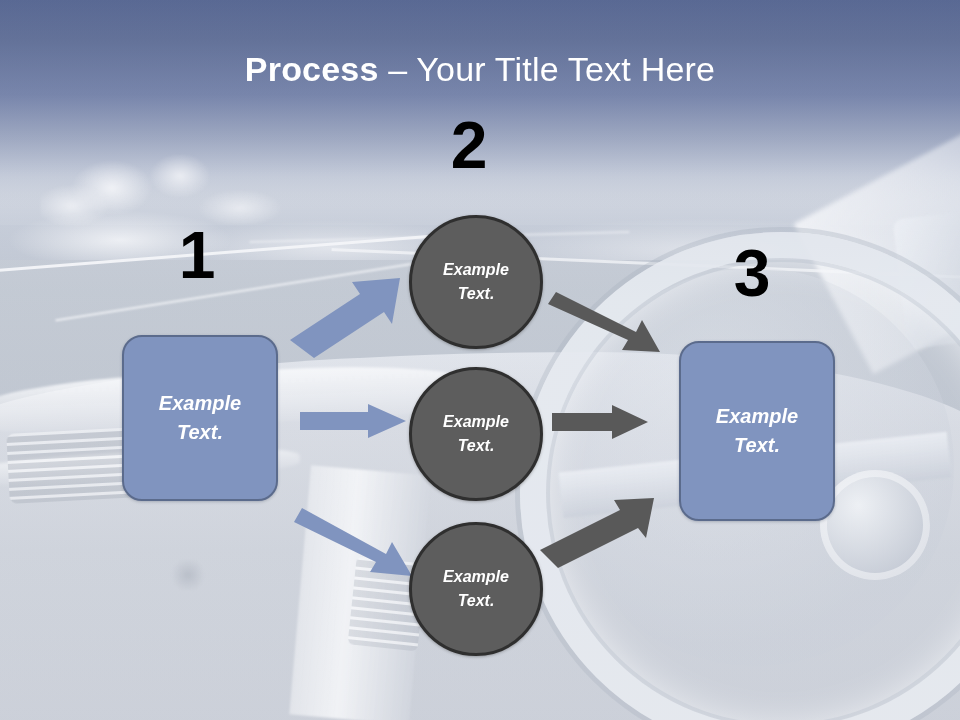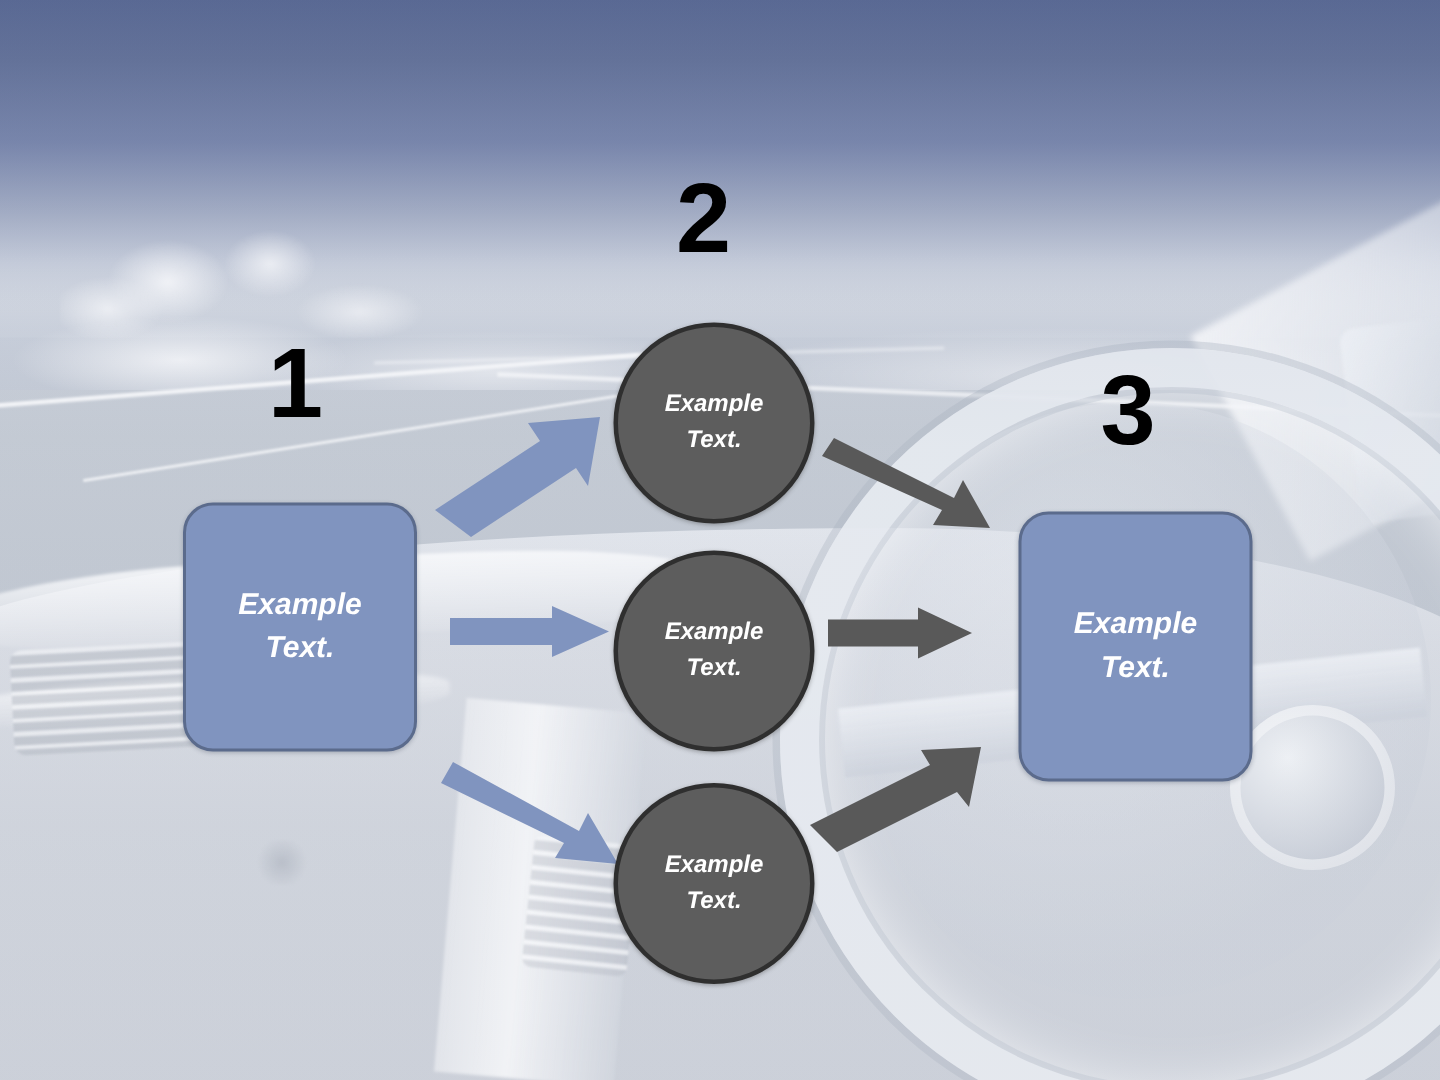--- a/index.html
+++ b/index.html
@@ -261,20 +261,23 @@
   <div class="bg-layer bg-vents"></div>
   <div class="bg-layer bg-console"></div>
   <div class="bg-layer bg-vents2"></div>
   <div class="bg-layer bg-hazard"></div>
   <div class="bg-layer bg-wheel-inner"></div>
   <div class="bg-layer bg-wheel"></div>
   <div class="bg-layer bg-wheel-spoke"></div>
   <div class="bg-layer bg-hub"></div>
   <div class="bg-layer bg-wash"></div>
 
+  <div class="title">
+    <b>Process</b><span> – Your Title Text Here</span>
+  </div>
 
   <div class="step-num" style="left:166px; top:222px; width:62px;">1</div>
   <div class="step-num" style="left:438px; top:112px; width:62px;">2</div>
   <div class="step-num" style="left:721px; top:240px; width:62px;">3</div>
 
   <div class="arrow" style="left:288px; top:280px;">
     <svg width="120" height="80" viewBox="0 0 120 80">
       <polygon points="2,66 72,20 64,8 112,4 104,50 96,38 26,84" fill="#8094bf" transform="translate(0,-6)"></polygon>
     </svg>
   </div>

